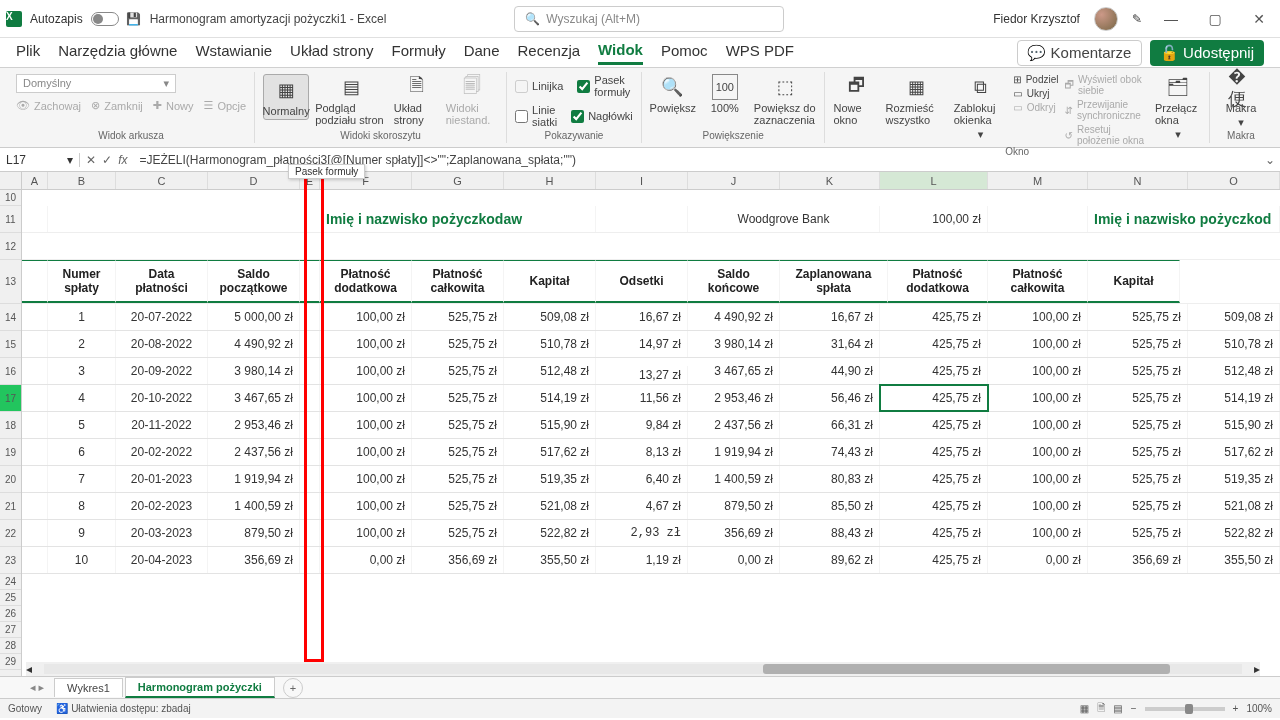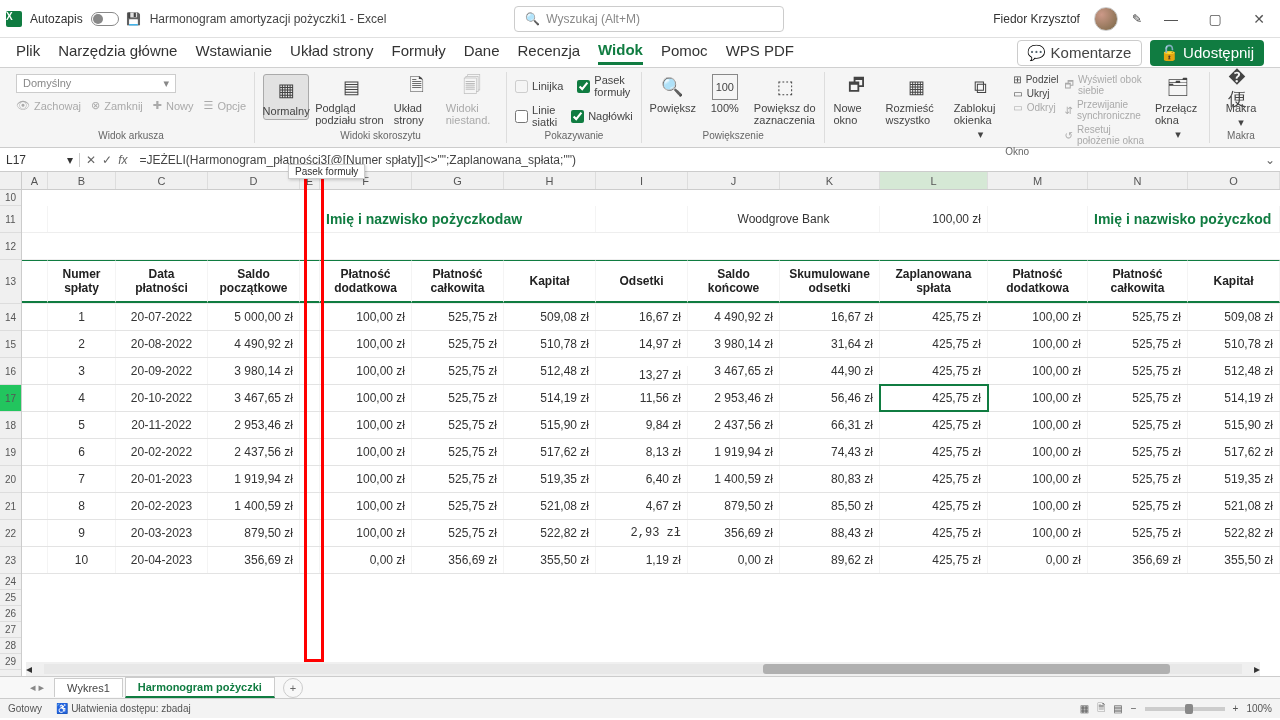--- a/index.html
+++ b/index.html
@@ -309,21 +309,20 @@
           <div class="cell thead" style="width: 26px;"></div>
           <div class="cell thead" style="width: 68px;">Numer spłaty</div>
           <div class="cell thead" style="width: 92px;">Data płatności</div>
           <div class="cell thead" style="width: 92px;">Saldo początkowe</div>
           <div class="cell thead" style="width: 20px;"></div>
           <div class="cell thead" style="width: 92px;">Płatność dodatkowa</div>
           <div class="cell thead" style="width: 92px;">Płatność całkowita</div>
           <div class="cell thead" style="width: 92px;">Kapitał</div>
           <div class="cell thead" style="width: 92px;">Odsetki</div>
           <div class="cell thead" style="width: 92px;">Saldo końcowe</div>
-          <div class="cell thead" style="width: 100px;">Skumulowane odsetki</div>
           <div class="cell thead" style="width: 108px;">Zaplanowana spłata</div>
           <div class="cell thead" style="width: 100px;">Płatność dodatkowa</div>
           <div class="cell thead" style="width: 100px;">Płatność całkowita</div>
           <div class="cell thead" style="width: 92px;">Kapitał</div>
         </div>
         <div class="row trow">
           <div class="cell " style="width: 26px;"></div>
           <div class="cell center" style="width: 68px;">1</div>
           <div class="cell center" style="width: 92px;">20-07-2022</div>
           <div class="cell " style="width: 92px;">5 000,00 zł</div>

